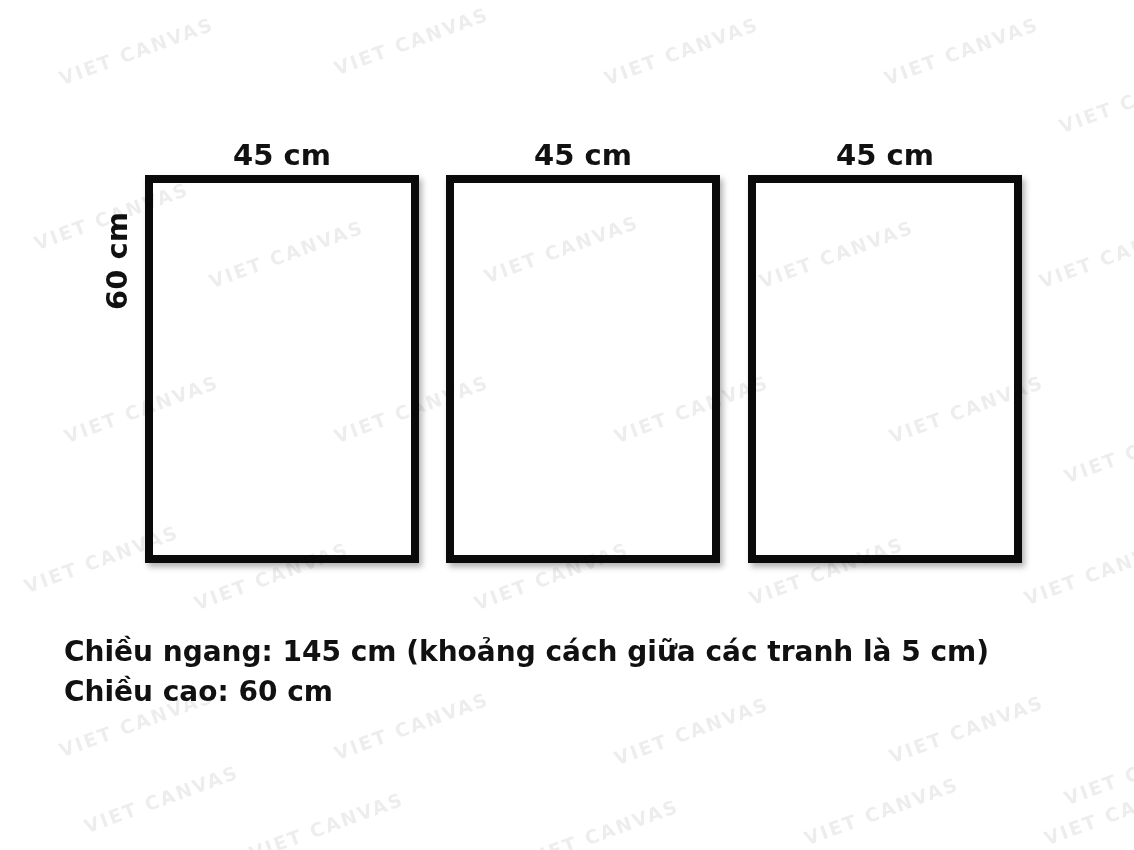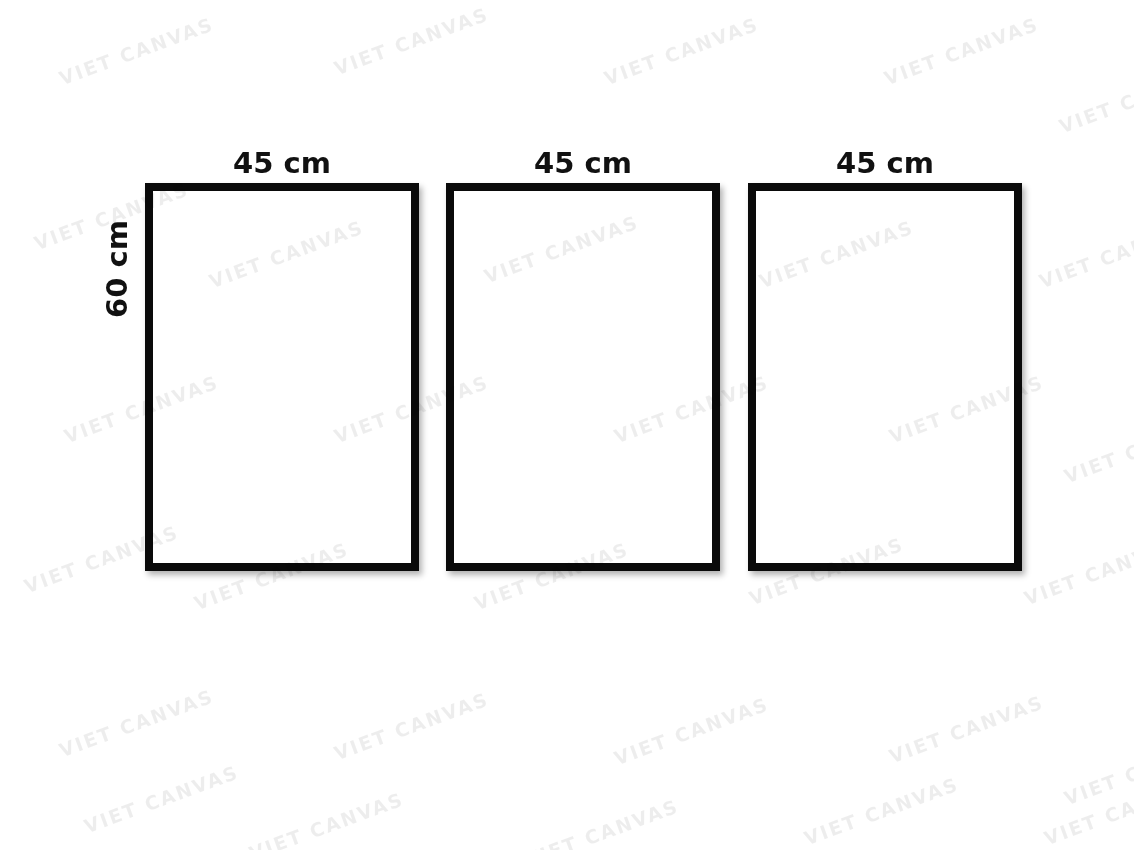--- a/index.html
+++ b/index.html
@@ -42,21 +42,20 @@
   }
 
   
   #frames {
     position: absolute;
     left: 0;
     top: 0;
     width: 1050px;
     height: 620px;
     z-index: 2;
-    margin-top: 8px;
   }
   .frame {
     position: absolute;
     background: #ffffff;
     border: 8px solid #0a0a0a;
     box-sizing: border-box;
     box-shadow: 3px 4px 6px rgba(0, 0, 0, 0.30);
   }
 
   
@@ -111,20 +110,24 @@
 
     <div class="width-label" style="left:446px; top:138px; width:274px;">45 cm</div>
     <div class="frame" style="left:446px; top:175px; width:274px; height:388px;"></div>
 
     <div class="width-label" style="left:748px; top:138px; width:274px;">45 cm</div>
     <div class="frame" style="left:748px; top:175px; width:274px; height:388px;"></div>
 
     <div id="height-label">60 cm</div>
   </div>
 
+  <div id="caption">
+    <div class="caption-line">Chiều ngang: 145 cm (khoảng cách giữa các tranh là 5 cm)</div>
+    <div class="caption-line">Chiều cao: 60 cm</div>
+  </div>
 
   <div id="watermarks">
       <div class="wm" style="left: 55px; top: 40px;">VIET CANVAS</div>
       <div class="wm" style="left: 330px; top: 30px;">VIET CANVAS</div>
       <div class="wm" style="left: 600px; top: 40px;">VIET CANVAS</div>
       <div class="wm" style="left: 880px; top: 40px;">VIET CANVAS</div>
       <div class="wm" style="left: 1055px; top: 88px;">VIET CANVAS</div>
       <div class="wm" style="left: 30px; top: 205px;">VIET CANVAS</div>
       <div class="wm" style="left: 205px; top: 243px;">VIET CANVAS</div>
       <div class="wm" style="left: 480px; top: 238px;">VIET CANVAS</div>

